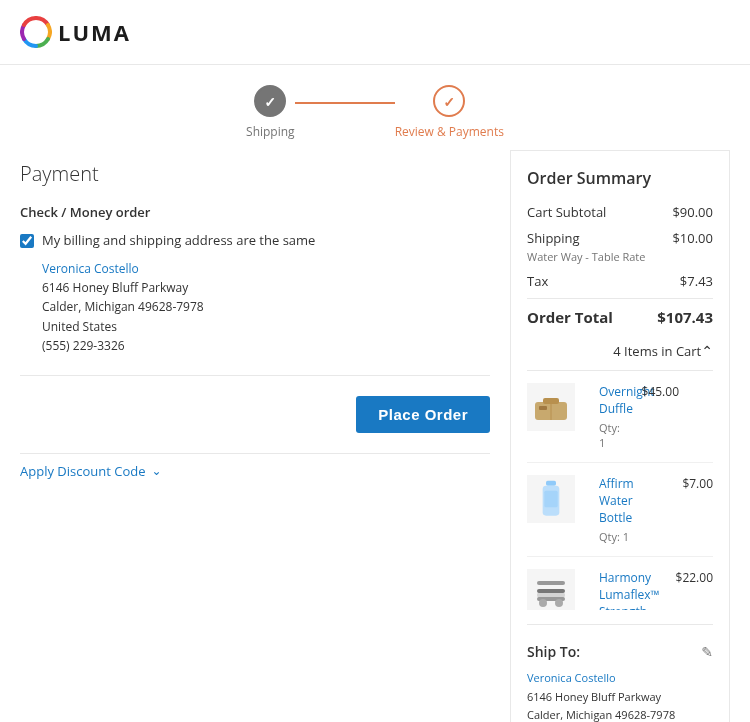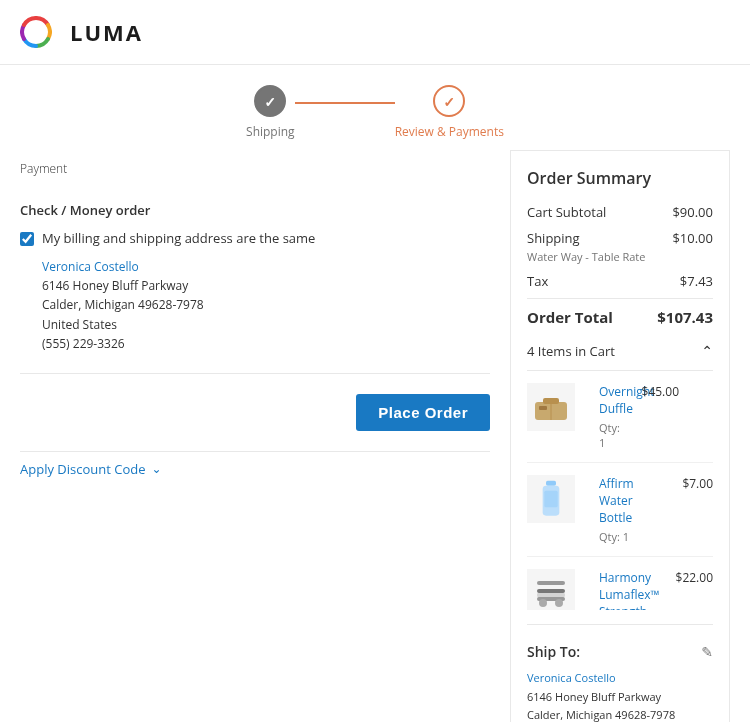--- a/index.html
+++ b/index.html
@@ -2,21 +2,21 @@
 <html><head>
   <meta charset="utf-8">
   <style>
     * { box-sizing: border-box; margin: 0; padding: 0; }
     body { font-family: 'Open Sans', Arial, sans-serif; background: #fff; color: #333; font-size: 14px; }
 
     .page-wrapper { max-width: 750px; margin: 0 auto; background: #fff; min-height: 722px; }
 
     
     .header { padding: 16px 20px; border-bottom: 1px solid #e8e8e8; display: flex; align-items: center; }
-    .logo { display: flex; align-items: center; gap: 18px; }
+    .logo { display: flex; align-items: center; gap: 6px; }
     .logo-icon { width: 32px; height: 32px; }
     .logo-text { font-size: 22px; font-weight: 700; letter-spacing: 2px; color: #1c1c1c; }
 
     
     .progress-bar { display: flex; align-items: center; justify-content: center; padding: 20px 20px 10px; gap: 0; }
     .step { display: flex; flex-direction: column; align-items: center; gap: 6px; }
     .step-circle {
       width: 32px; height: 32px; border-radius: 50%;
       display: flex; align-items: center; justify-content: center;
       border: 2px solid #ccc; background: #fff; font-size: 14px; color: #fff;
@@ -34,21 +34,21 @@
     .step-label { font-size: 12px; color: #757575; }
     .step-label.active { color: #e07c4e; }
     .step-line { height: 2px; width: 100px; background: #e07c4e; margin-bottom: 20px; }
 
     
     .main-content { display: flex; padding: 0 20px 20px; gap: 20px; }
     .left-panel { flex: 1; min-width: 0; }
     .right-panel { width: 220px; flex-shrink: 0; }
 
     
-    .section-title { font-size: 12px; font-weight: 300; color: #333; margin-bottom: 24px; margin-top: 10px; }
+    .section-title { font-size: 20px; font-weight: 300; color: #333; margin-bottom: 16px; margin-top: 10px; }
     .payment-method-title { font-size: 13px; font-weight: 600; color: #333; margin-bottom: 10px; }
     .checkbox-row { display: flex; align-items: center; gap: 8px; margin-bottom: 10px; }
     .checkbox-row input[type="checkbox"] { margin-top: 2px; accent-color: #1979c3; width: 14px; height: 14px; }
     .checkbox-label { font-size: 13px; color: #333; }
     .address-block { margin-left: 22px; font-size: 12px; color: #333; line-height: 1.6; }
     .address-block a, .address-name { color: #1979c3; }
 
     .place-order-row { display: flex; justify-content: flex-end; margin-top: 20px; margin-bottom: 20px; border-top: 1px solid #e8e8e8; padding-top: 20px; }
     .place-order-btn {
       background: #1979c3; color: #fff; border: none; padding: 10px 22px;
@@ -65,21 +65,21 @@
     .order-summary-title { font-size: 16px; font-weight: 600; color: #333; margin-bottom: 14px; }
 
     .summary-line { display: flex; justify-content: space-between; margin-bottom: 8px; font-size: 13px; }
     .summary-line .label { color: #333; }
     .summary-line .value { color: #333; }
     .summary-sub { font-size: 11px; color: #757575; margin-top: -6px; margin-bottom: 8px; }
 
     .summary-total { display: flex; justify-content: space-between; font-size: 15px; font-weight: 700; color: #333; margin-top: 8px; padding-top: 8px; border-top: 1px solid #e8e8e8; margin-bottom: 14px; }
     .summary-total .total-value { color: #333; }
 
-    .cart-header { display: flex; justify-content: space-between; align-items: center; margin-bottom: 10px; cursor: pointer; }
+    .cart-header { display: flex; justify-content: flex-end; align-items: center; margin-bottom: 10px; cursor: pointer; }
     .cart-header-label { font-size: 13px; color: #333; }
     .cart-chevron { color: #333; font-size: 14px; }
 
     
     .cart-items-container { max-height: 240px; overflow-y: auto; border-top: 1px solid #e8e8e8; }
     .cart-item { display: flex; gap: 24px; padding: 12px 0; border-bottom: 1px solid #f0f0f0; align-items: flex-start; }
     .cart-item-img { width: 48px; height: 48px; background: #f5f5f5; flex-shrink: 0; overflow: hidden; display: flex; align-items: center; justify-content: center; }
     .cart-item-img svg { width: 40px; height: 40px; }
     .cart-item-info { flex: 1; min-width: 0; }
     .cart-item-name { color: #1979c3; font-size: 12px; margin-bottom: 3px; }

